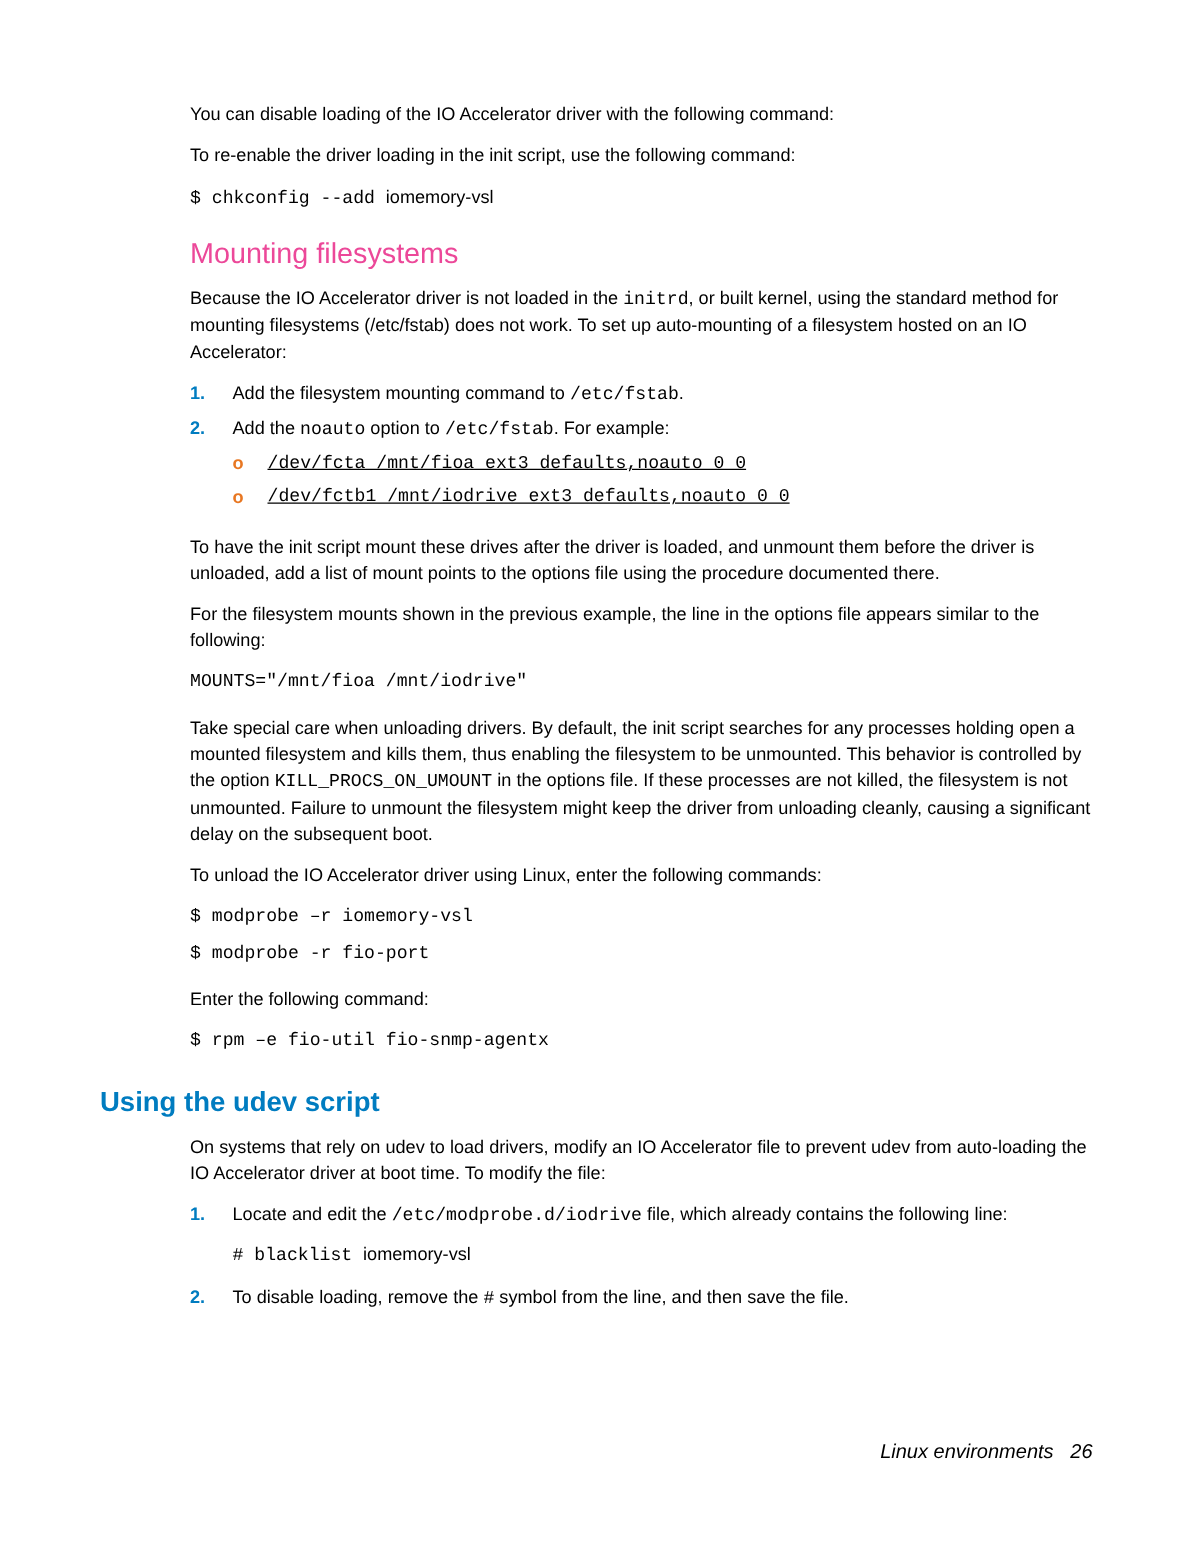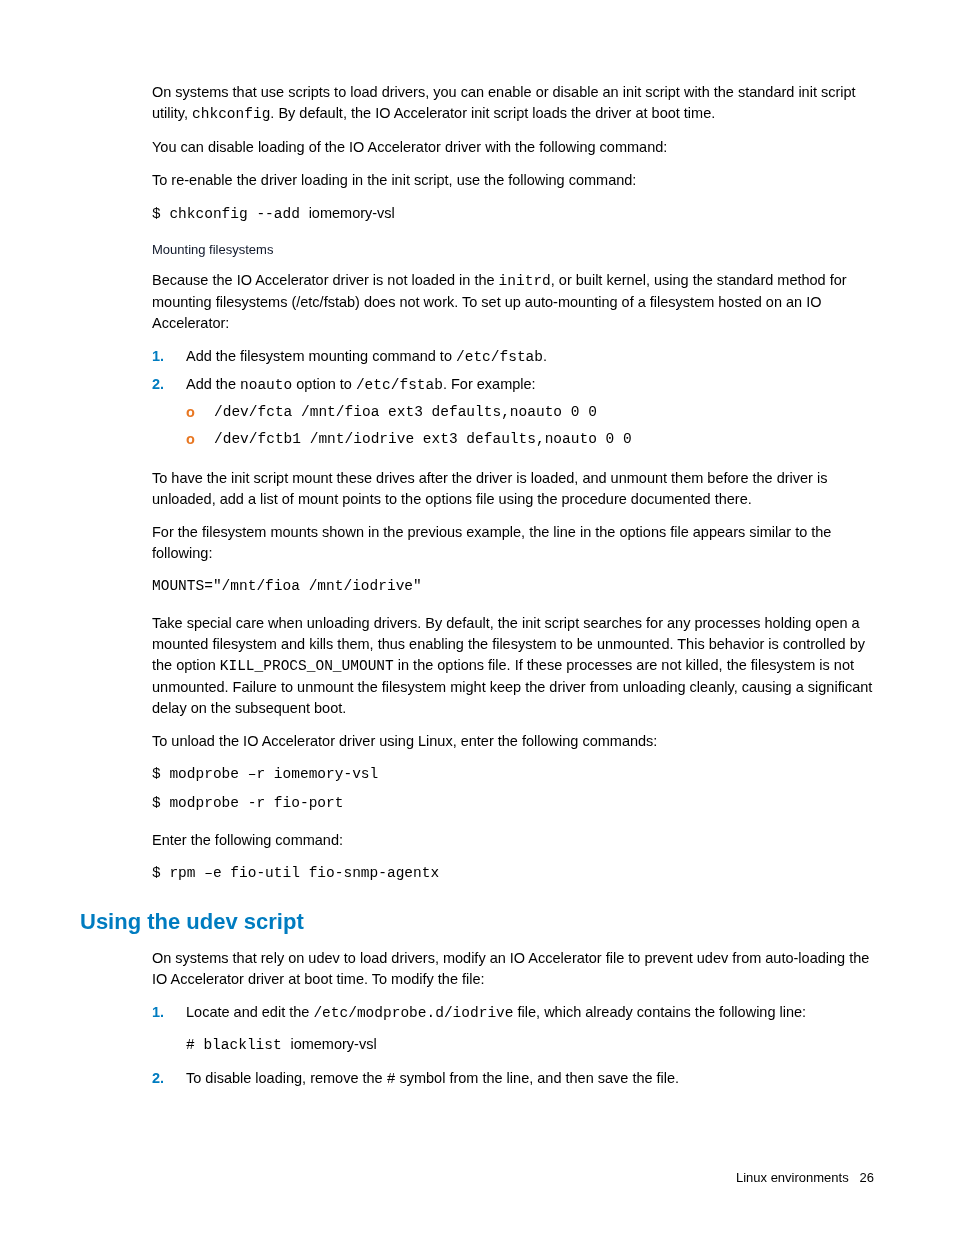--- a/index.html
+++ b/index.html
@@ -12,22 +12,22 @@
     width: 954px;
     height: 1235px;
     position: relative;
     padding: 82px 80px 0 80px;
   }
   .content { margin-left: 72px; }
   p { margin-bottom: 12px; }
   .code { font-family: "Courier New", Courier, monospace; }
   .cmd-line { font-family: "Courier New", Courier, monospace; margin-bottom: 8px; }
   .h2 {
-    color: #0f172a;
-    font-size: 13px;
+    color: #ec4899;
+    font-size: 23px;
     font-weight: normal;
     margin-bottom: 10px;
     margin-top: 16px;
   }
   .h1 {
     color: #007cc0;
     font-size: 22px;
     font-weight: bold;
     margin-top: 22px;
     margin-bottom: 10px;
@@ -43,37 +43,35 @@
   }
   ol.numbered .body { flex: 1; }
   ul.bulleted { list-style: none; margin-top: 6px; }
   ul.bulleted > li { display: flex; margin-bottom: 6px; }
   ul.bulleted .bullet {
     color: #e87722;
     font-weight: bold;
     width: 28px;
     flex: 0 0 28px;
   }
-  ul.bulleted .body { flex: 1; font-family: "Courier New", Courier, monospace; }
+  ul.bulleted .body { flex: 1; font-family: "Courier New", Courier, monospace; text-decoration: underline; }
   .sub-line { margin-left: 34px; font-family: "Courier New", Courier, monospace; margin-top: 6px; margin-bottom: 6px; }
   .footer {
     position: absolute;
-    bottom: 47px;
+    bottom: 62px;
     right: 80px;
-    font-size: 13px;
+    font-size: 16px;
+    font-style: italic;
   }
 </style>
 </head>
 <body>
 
 <div class="content">
 
-  <p>
-    <span>On systems that use scripts to load drivers, you can enable or disable an init script with the standard init script utility, </span><span class="code">chkconfig</span><span>. By default, the IO Accelerator init script loads the driver at boot time.</span>
-  </p>
 
   <p>You can disable loading of the IO Accelerator driver with the following command:</p>
 
 
   <p>To re-enable the driver loading in the init script, use the following command:</p>
 
   <div class="cmd-line" style="margin-bottom:16px;">
     <span>$ chkconfig --add </span><span style="font-family: Arial, Helvetica, sans-serif;">iomemory-vsl</span>
   </div>
 

